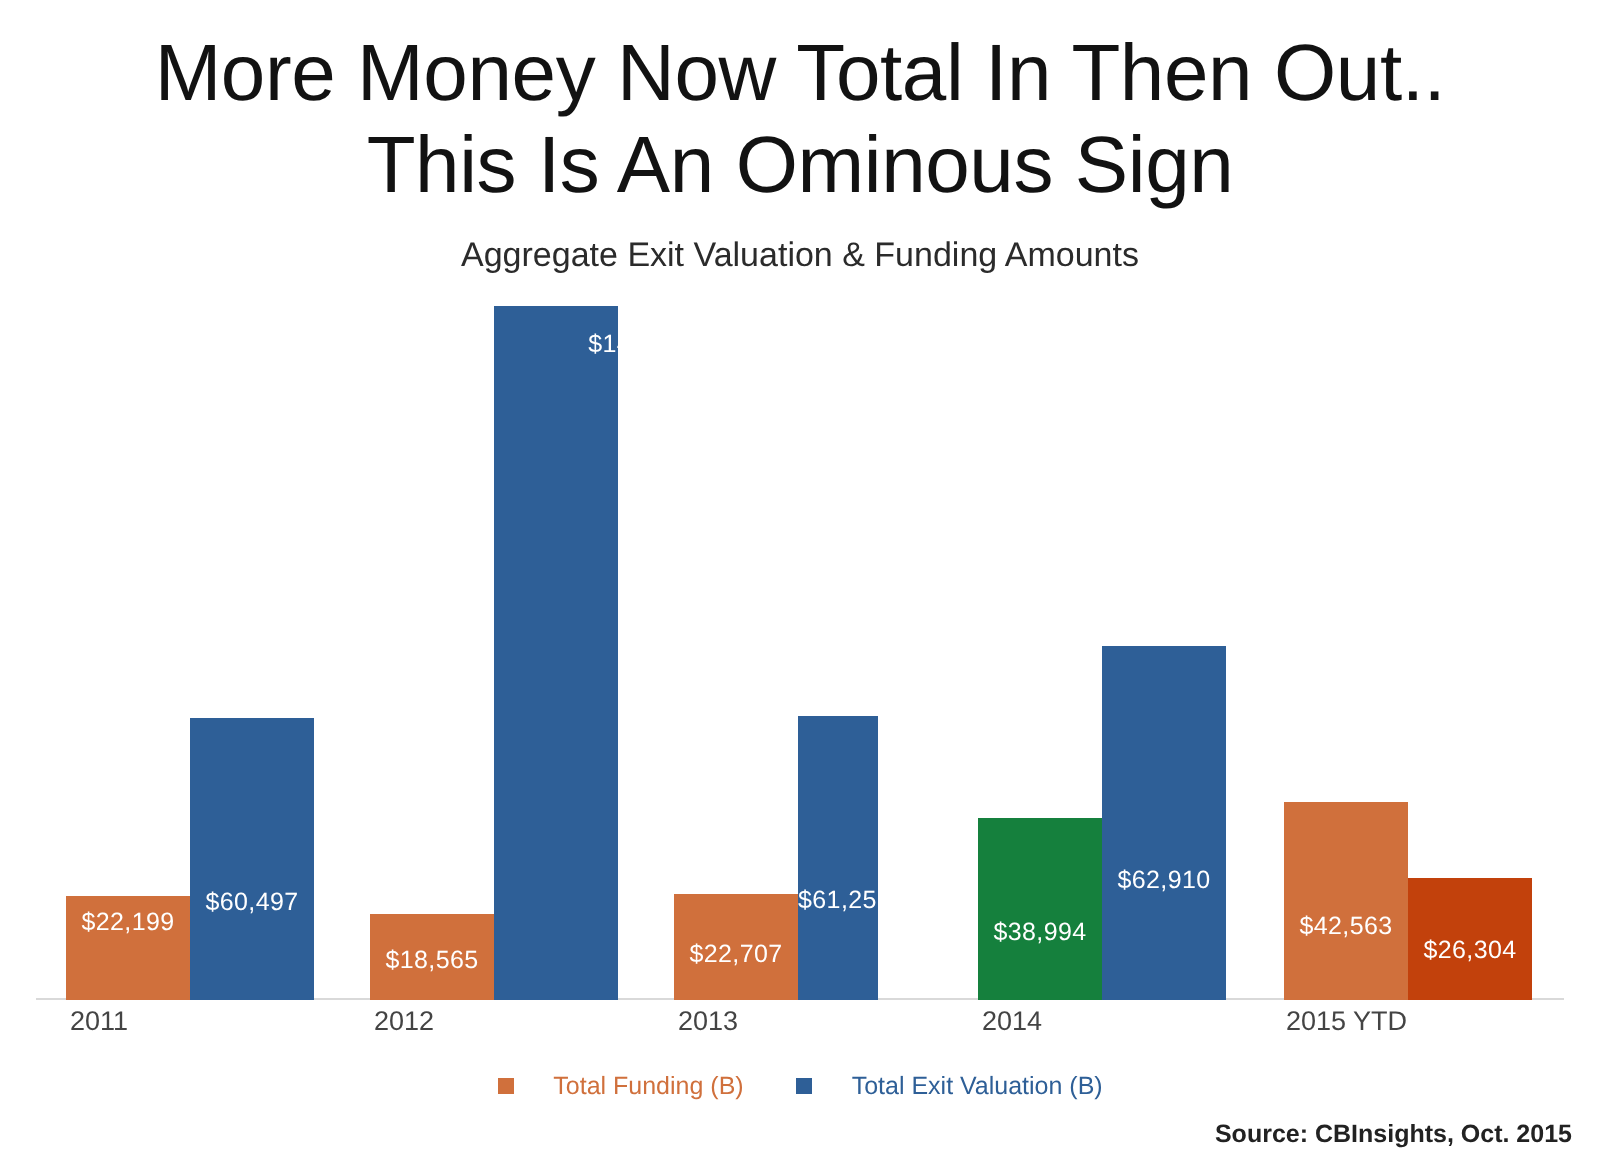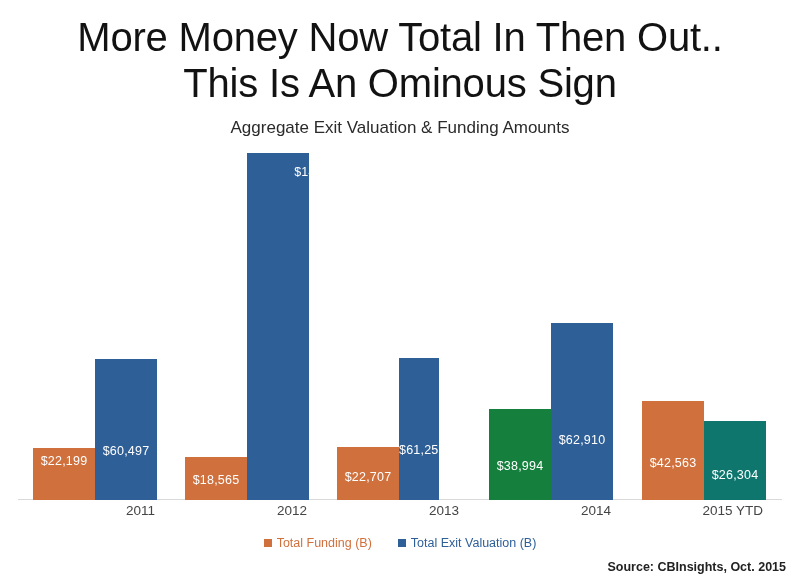--- a/index.html
+++ b/index.html
@@ -93,41 +93,41 @@
   
   #cats {
     position: absolute;
     left: 0;
     top: 503px;
     width: 800px;
     height: 24px;
   }
   .cat {
     position: absolute;
-    text-align: right;
+    text-align: left;
     font-size: 13.5px;
     color: #444444;
     white-space: nowrap;
   }
 
   
   #legend {
     position: absolute;
     left: 0;
     top: 536px;
     width: 800px;
     display: flex;
     justify-content: center;
     align-items: center;
     gap: 26px;
   }
   .legend-item {
     display: flex;
     align-items: center;
-    gap: 5px;
+    gap: 20px;
     font-size: 12.5px;
   }
   .legend-swatch {
     width: 8px;
     height: 8px;
     display: inline-block;
   }
   .legend-item.funding .legend-swatch { background: #D0703C; }
   .legend-item.exit    .legend-swatch { background: #2E5F97; }
   .legend-item.funding .legend-text   { color: #D0703C; }
@@ -187,21 +187,21 @@
           <div class="bar-label" style="bottom: 27px;">$38,994</div>
         </div>
         <div class="bar exit" style="left: 62px; width: 62px; height: 177px; background: rgb(46, 95, 151);">
           <div class="bar-label" style="bottom: 53px;">$62,910</div>
         </div>
       </div>
       <div class="group" style="left: 642px; width: 124px;">
         <div class="bar funding" style="left: 0px; width: 62px; height: 99px; background: rgb(208, 112, 60);">
           <div class="bar-label" style="bottom: 30px;">$42,563</div>
         </div>
-        <div class="bar exit" style="left: 62px; width: 62px; height: 79px; background: #0f766e;">
+        <div class="bar exit" style="left: 62px; width: 62px; height: 61px; background: #c2410c;">
           <div class="bar-label" style="bottom: 18px;">$26,304</div>
         </div>
       </div>
     </div>
 
   <div id="cats">
       <div class="cat" style="left: 35px; width: 120px;">2011</div>
       <div class="cat" style="left: 187px; width: 120px;">2012</div>
       <div class="cat" style="left: 339px; width: 120px;">2013</div>
       <div class="cat" style="left: 491px; width: 120px;">2014</div>

